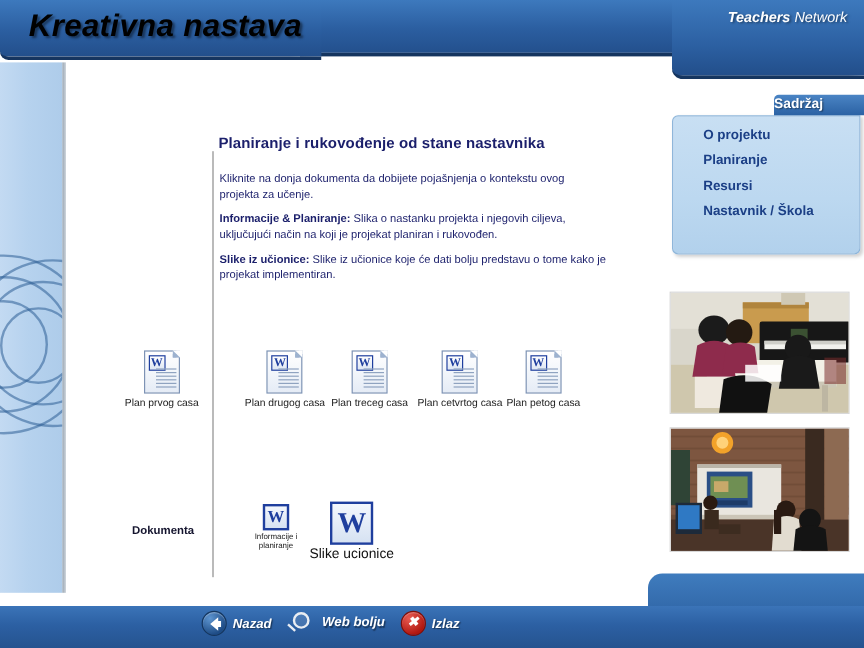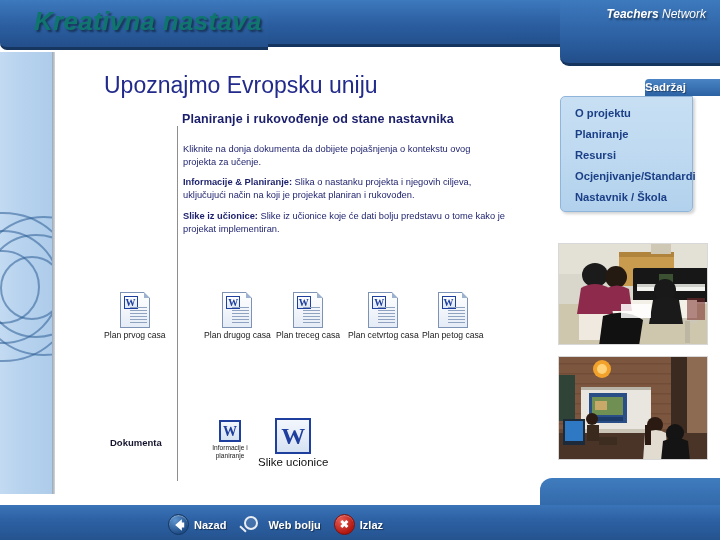--- a/index.html
+++ b/index.html
@@ -48,23 +48,23 @@
     z-index: 5;
   }
   .hdr-right {
     position: absolute; left: 560px; top: 0; width: 160px; height: 66px;
     background: linear-gradient(to bottom,#3d79bd 0%,#2c60a2 60%,#224e8a 100%);
     border-bottom-left-radius: 9px;
     border-bottom: 3px solid #15355f;
     z-index: 5;
   }
   .hdr-title {
-    position: absolute; left: 34px; top: 6px;
+    position: absolute; left: 24px; top: 6px;
     font-size: 26px; font-weight: bold; font-style: italic;
-    color: #0f766e; letter-spacing: .3px;
+    color: #000000; letter-spacing: .3px;
     text-shadow: 2px 2px 2px rgba(0,0,0,.45);
     white-space: nowrap; z-index: 8;
   }
   .itn { position:absolute; right: 14px; top: 6px; z-index: 8; text-align: right; white-space: nowrap; }
   .itn-l1 { font-size: 17px; font-weight: bold; font-style: italic; color:#ffffff;
             text-shadow: 1.5px 1.5px 2px rgba(0,0,0,.45); }
   .itn-l2 { font-size: 12px; font-weight: bold; font-style: italic; color:#ffffff;
             text-shadow: 1.5px 1.5px 2px rgba(0,0,0,.45); margin-top: 1px; }
   .itn-l2 .thin { font-weight: normal; font-style: italic; }
 
@@ -133,25 +133,25 @@
   
   .sad-tab {
     position: absolute; left: 645px; top: 79px; width: 80px; height: 17px;
     background: linear-gradient(to bottom,#4a84c4,#2b62a4);
     border-radius: 4px 4px 0 0;
     color:#ffffff; font-size: 11.5px; font-weight: bold;
     line-height: 17px; z-index: 4;
     text-shadow: 1px 1px 1px rgba(0,0,0,.4);
   }
   .sad-panel {
-    position: absolute; left: 560px; top: 96px; width: 133px; height: 116px;
+    position: absolute; left: 560px; top: 96px; width: 157px; height: 116px;
     background: linear-gradient(to bottom,#c8dff3 0%,#bcd8f0 60%,#b2d1ec 100%);
     border: 1px solid #8fb6da; border-radius: 5px 0 5px 5px;
     box-shadow: 2px 2px 3px rgba(0,0,0,.18);
-    z-index: 3; padding: 6px 0 0 14px;
+    z-index: 3; padding: 6px 0 0 25px;
   }
   .sad-item {
     font-size: 11.2px; color:#1b3f86; font-weight: 600;
     line-height: 21px; white-space: nowrap;
   }
 
   
   .photo { position: absolute; border: 1px solid #d8d8d8; overflow: hidden; }
   .ph1 { left: 558px; top: 243px; width: 150px; height: 102px; }
   .ph2 { left: 558px; top: 356px; width: 150px; height: 104px; }
@@ -167,21 +167,21 @@
     background: linear-gradient(to bottom,#3f7cbe,#3167a8);
     border-top-left-radius: 12px;
     z-index: 4;
   }
   .foot-curve {
     position: absolute; left: 0; top: 494px; width: 720px; height: 14px;
     background: #ffffff; z-index: 3;
   }
   .navbar {
     position: absolute; left: 168px; top: 509px; height: 26px;
-    display: flex; align-items: flex-end; gap: 5px; z-index: 9;
+    display: flex; align-items: flex-start; gap: 5px; z-index: 9; font-style: italic;
   }
   .nav-item { display:flex; align-items:center; gap: 5px; }
   .nav-label {
     color:#ffffff; font-size: 11px; font-weight: bold;
     text-shadow: 1px 1px 1px rgba(0,0,0,.45); white-space: nowrap;
     margin-right: 8px;
   }
   .circ {
     width: 21px; height: 21px; border-radius: 50%;
     display:flex; align-items:center; justify-content:center;
@@ -238,21 +238,20 @@
   <div class="band-edge"></div>
 
   <div class="hdr-mid"></div>
   <div class="hdr-right"></div>
   <div class="hdr-left"></div>
   <div class="hdr-title">Kreativna nastava</div>
   <div class="itn">
     <div class="itn-l2"><span>Teachers</span> <span class="thin">Network</span></div>
   </div>
 
-  <div class="title">Upoznajmo Evropsku uniju</div>
   <div class="subtitle">Planiranje i rukovođenje od stane nastavnika</div>
   <div class="vline"></div>
 
   <div class="para p1">Kliknite na donja dokumenta da dobijete pojašnjenja o kontekstu ovog projekta za učenje.</div>
   <div class="para p2"><b>Informacije &amp; Planiranje:</b><span> Slika o nastanku projekta i njegovih ciljeva, uključujući način na koji je projekat planiran i rukovođen.</span></div>
   <div class="para p3"><b>Slike iz učionice:</b><span> Slike iz učionice koje će dati bolju predstavu o tome kako je projekat implementiran.</span></div>
 
   <div class="docrow" id="docrow">
       <div class="doc" style="left: 0px;">
         <div class="wicon" style="width: 30px; height: 36px;">
@@ -349,21 +348,20 @@
   <div class="big-word">
     <div class="wbox" style="width:36px;height:36px;line-height:32px;font-size:24px;">W</div>
     <div class="cap3">Slike ucionice</div>
   </div>
 
   <div class="sad-tab">Sadržaj</div>
   <div class="sad-panel" id="sadpanel">
       <div class="sad-item">O  projektu</div>
       <div class="sad-item">Planiranje</div>
       <div class="sad-item">Resursi</div>
-      <div class="sad-item">Ocjenjivanje/Standardi</div>
       <div class="sad-item">Nastavnik / Škola</div>
     </div>
 
   <div class="photo ph1">
     <svg width="150" height="102" viewBox="0 0 150 102">
       <rect width="150" height="102" fill="#d9d6cb"></rect>
       <rect x="0" y="0" width="150" height="30" fill="#e3e0d6"></rect>
       <rect x="60" y="8" width="55" height="34" fill="#c99b4e"></rect>
       <rect x="60" y="8" width="55" height="5" fill="#b0843c"></rect>
       <rect x="92" y="0" width="20" height="10" fill="#cfc8b4"></rect>

